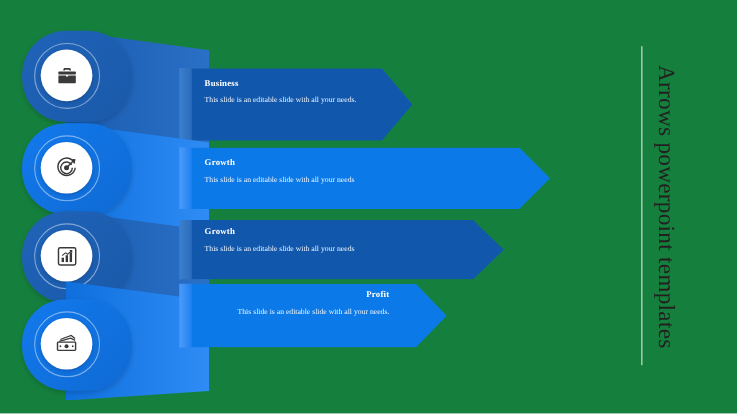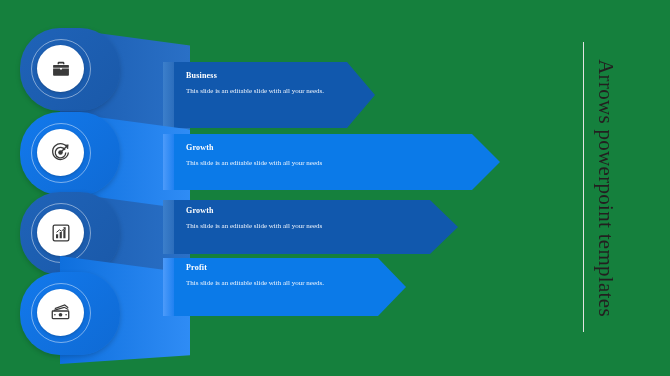--- a/index.html
+++ b/index.html
@@ -231,21 +231,21 @@
           <circle cx="5.6" cy="14.6" r="0.95" fill="#3a3a3a"></circle>
           <circle cx="18.4" cy="14.6" r="0.95" fill="#3a3a3a"></circle>
         </svg>
       </span>
     </div>
     <div class="strip" style="left:163px; top:258px; width:12px; height:58px;
                 background:linear-gradient(to right,#4d9bfa,#1c7ff0);"></div>
     <div class="bar" style="left:174px; top:258px; width:232px; height:58px;
                 background:#0b7ae8;
                 clip-path: polygon(0 0, calc(100% - 28px) 0, 100% 50%, calc(100% - 28px) 100%, 0 100%);"></div>
-    <div class="bar-text" style="left:186px; top:263px; width:168px;">
+    <div class="bar-text" style="left:186px; top:263px; width:168px;text-align:right;">
       <p class="bar-title">Profit</p>
       <p class="bar-desc">This slide is an editable slide with all your needs.</p>
     </div>
   </div>
 
   <div id="title-wrap">
     <div id="vert-rule"></div>
     <div id="vert-title">Arrows powerpoint templates</div>
   </div>
 

